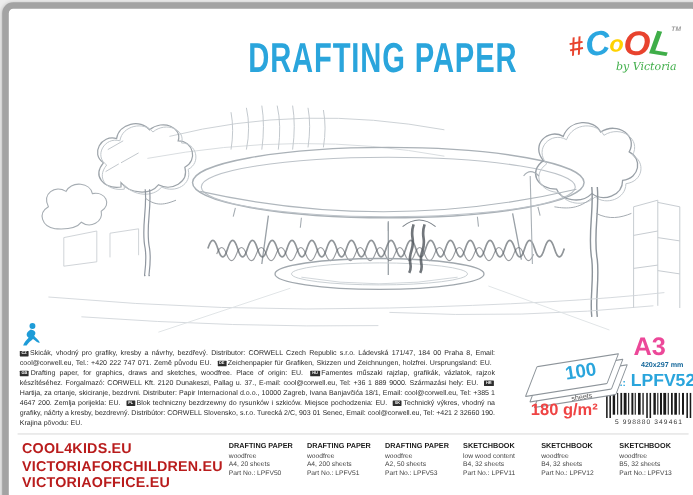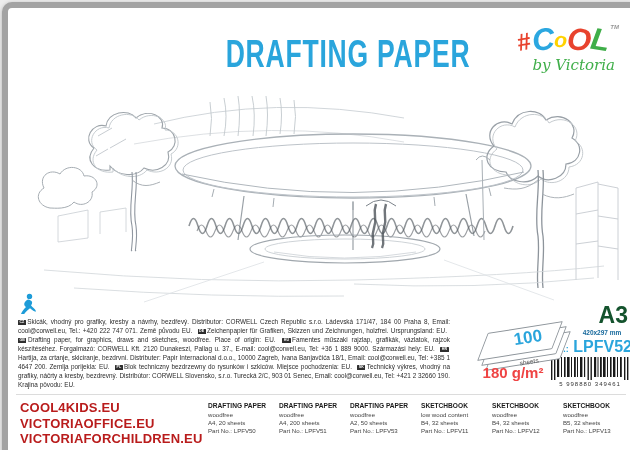--- a/index.html
+++ b/index.html
@@ -14,27 +14,27 @@
 
   
   .logo{position:absolute;right:14px;top:16px;width:104px;height:58px;text-align:right;}
   .logo .row{white-space:nowrap;font-style:italic;font-weight:800;line-height:1;}
   .logo .hash{display:inline-block;color:#e8432e;font-size:24px;transform:rotate(-10deg);margin-right:2px;}
   .logo .lc{display:inline-block;color:#2ba7e0;font-size:31px;transform:rotate(-6deg);}
   .logo .lo1{display:inline-block;color:#ffd200;font-size:21px;transform:rotate(5deg) translateY(-3px);}
   .logo .lo2{display:inline-block;color:#e8432e;font-size:31px;transform:rotate(5deg);}
   .logo .ll{display:inline-block;color:#3fae49;font-size:31px;transform:rotate(9deg);}
   .logo .tm{display:inline-block;color:#9a9a9a;font-size:6px;vertical-align:top;}
-  .logo .byline{font-family:"DejaVu Serif",serif;font-style:italic;color:#3fae49;font-size:15px;margin-top:1px;margin-right:4px;}
+  .logo .byline{font-family:"DejaVu Serif",serif;font-style:italic;color:#3fae49;font-size:10px;margin-top:1px;margin-right:4px;}
 
   
   .sketch{position:absolute;left:6px;top:76px;width:618px;height:232px;}
 
   
-  .size-a3{position:absolute;left:568px;top:294px;width:52px;text-align:right;font-size:23px;font-weight:bold;color:#14532d;}
+  .size-a3{position:absolute;left:568px;top:294px;width:52px;text-align:left;font-size:23px;font-weight:bold;color:#ec4899;}
   .dim{position:absolute;left:560px;top:321px;width:68px;text-align:center;font-size:6.5px;font-weight:bold;color:#17699c;}
   .partline{position:absolute;left:512px;top:330px;width:112px;text-align:right;white-space:nowrap;}
   .partlabel{font-size:9px;font-weight:bold;color:#2aa5dc;}
   .partno{font-size:16px;font-weight:bold;color:#2aa5dc;}
   .barcode{position:absolute;left:541px;top:349px;width:82px;height:32px;background:#fff;}
   .bdigits{position:absolute;left:0;top:24px;width:82px;text-align:center;font-size:6px;color:#333;letter-spacing:1px;}
 
   
   .stack{position:absolute;left:466px;top:308px;width:100px;height:50px;}
   .sheet{position:absolute;width:74px;height:24px;background:#fff;border:1.2px solid #8d949a;
@@ -175,22 +175,22 @@
       <span class="flag">HU</span><span class="seg">Famentes műszaki rajzlap, grafikák, vázlatok, rajzok készítéséhez. Forgalmazó: CORWELL Kft. 2120 Dunakeszi, Pallag u. 37., E-mail: cool@corwell.eu, Tel: +36 1 889 9000. Származási hely: EU.</span>
       <span class="flag">HR</span><span class="seg">Hartija, za crtanje, skiciranje, bezdrvni. Distributer: Papir Internacional d.o.o., 10000 Zagreb, Ivana Banjavčića 18/1, Email: cool@corwell.eu, Tel: +385 1 4647 200. Zemlja porijekla: EU.</span>
       <span class="flag">PL</span><span class="seg">Blok techniczny bezdrzewny do rysunków i szkiców. Miejsce pochodzenia: EU.</span>
       <span class="flag">SK</span><span class="seg">Technický výkres, vhodný na grafiky, náčrty a kresby, bezdrevný. Distribútor: CORWELL Slovensko, s.r.o. Turecká 2/C, 903 01 Senec, Email: cool@corwell.eu, Tel: +421 2 32660 190. Krajina pôvodu: EU.</span>
     </p>
 
     <div class="divider"></div>
 
     <div class="sites">
       <div class="site">COOL4KIDS.EU</div>
+      <div class="site">VICTORIAFORCHILDREN.EU</div>
       <div class="site">VICTORIAOFFICE.EU</div>
-      <div class="site">VICTORIAFORCHILDREN.EU</div>
     </div>
 
     <div class="variants">
       <div class="vcol">
         <div class="vname">DRAFTING PAPER</div>
         <div class="vrow">woodfree</div>
         <div class="vrow">A4, 20 sheets</div>
         <div class="vrow">Part No.: LPFV50</div>
       </div>
       <div class="vcol">

